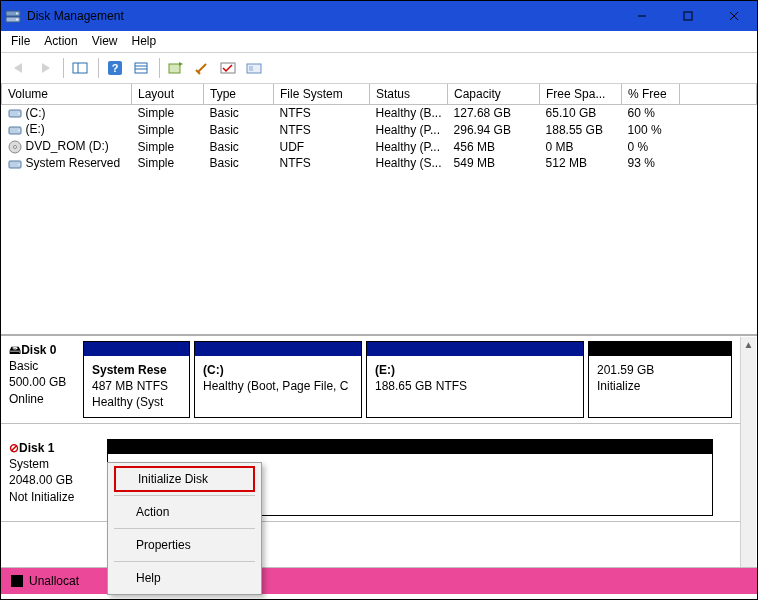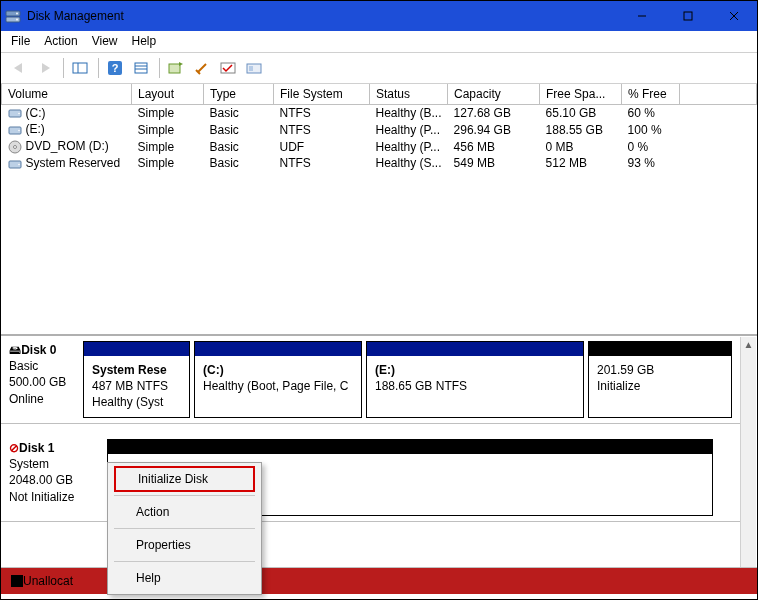--- a/index.html
+++ b/index.html
@@ -128,22 +128,22 @@
     background:#f0f0f0;border-left:1px solid #d0d0d0;
     display:flex;flex-direction:column;align-items:center;justify-content:space-between;
     font-size:10px;color:#666;padding:2px 0;
   }
   .disks-scroll{padding-right:17px;}
   
   .legend {
     position:absolute;left:0;right:0;bottom:0;
     border-top:1px solid #c0c0c0;
     padding:6px 10px;
-    display:flex;align-items:center;font-size:12px;
-    background:#b91c1c;
+    display:flex;align-items:center;gap:6px;font-size:12px;
+    background:#ec4899;
   }
   .legend .sw{width:12px;height:12px;background:#000;border:1px solid #000;}
   
   .ctxmenu {
     position:absolute;
     left:106px; top:461px;
     width:155px;
     background:#f2f2f2;
     border:1px solid #a0a0a0;
     box-shadow:3px 3px 5px rgba(0,0,0,.25);

